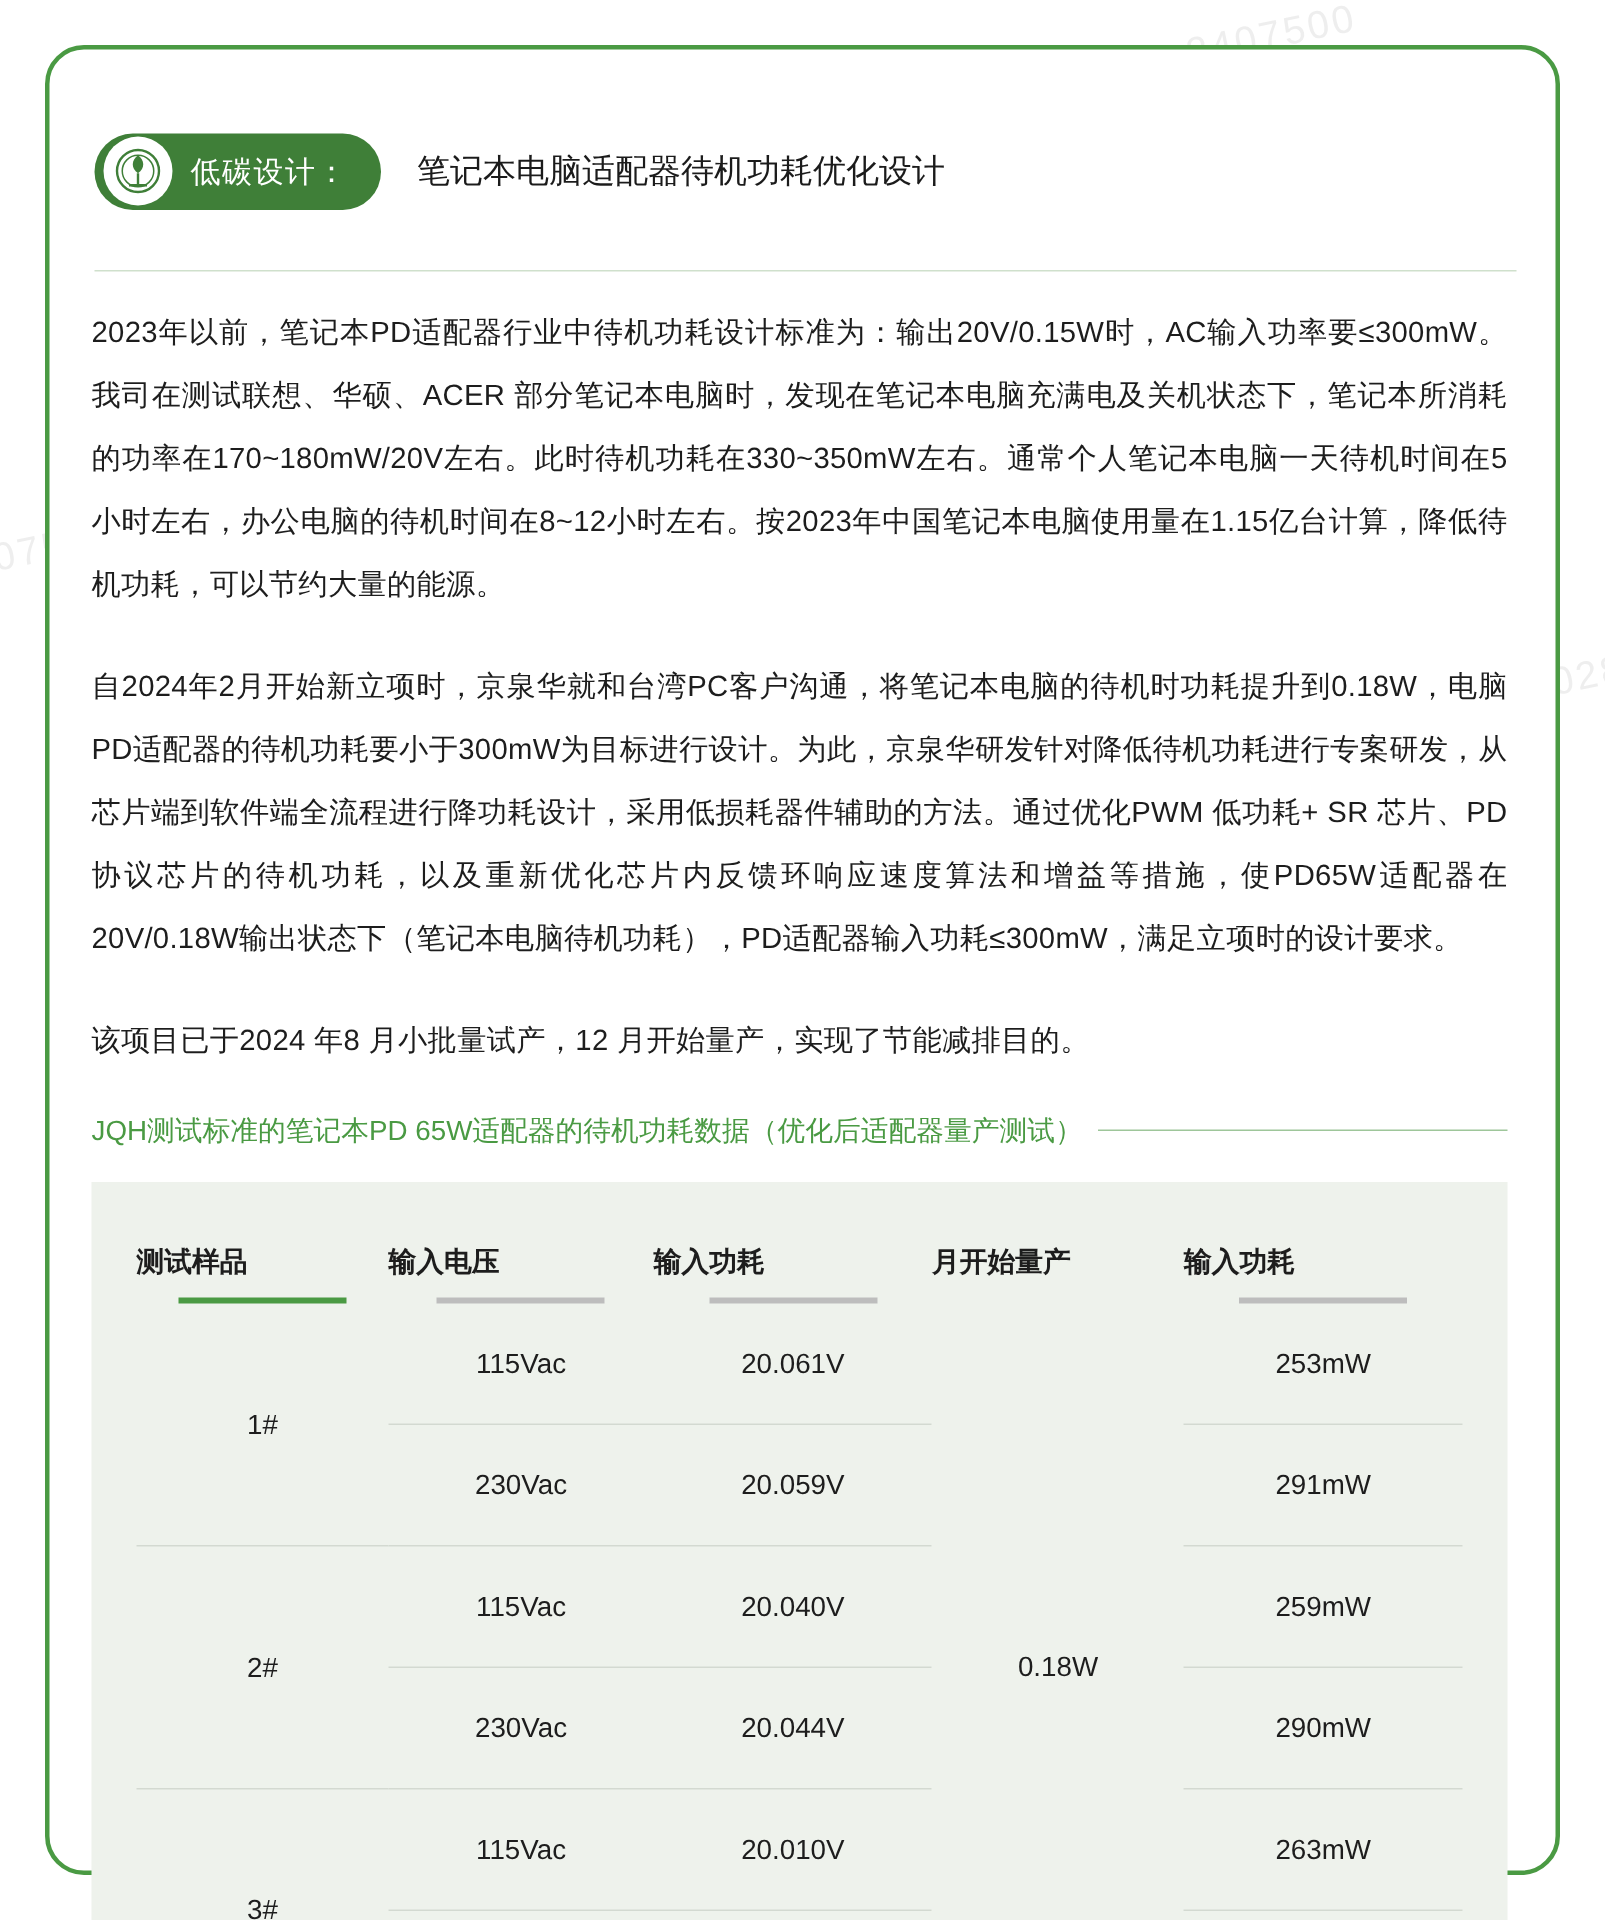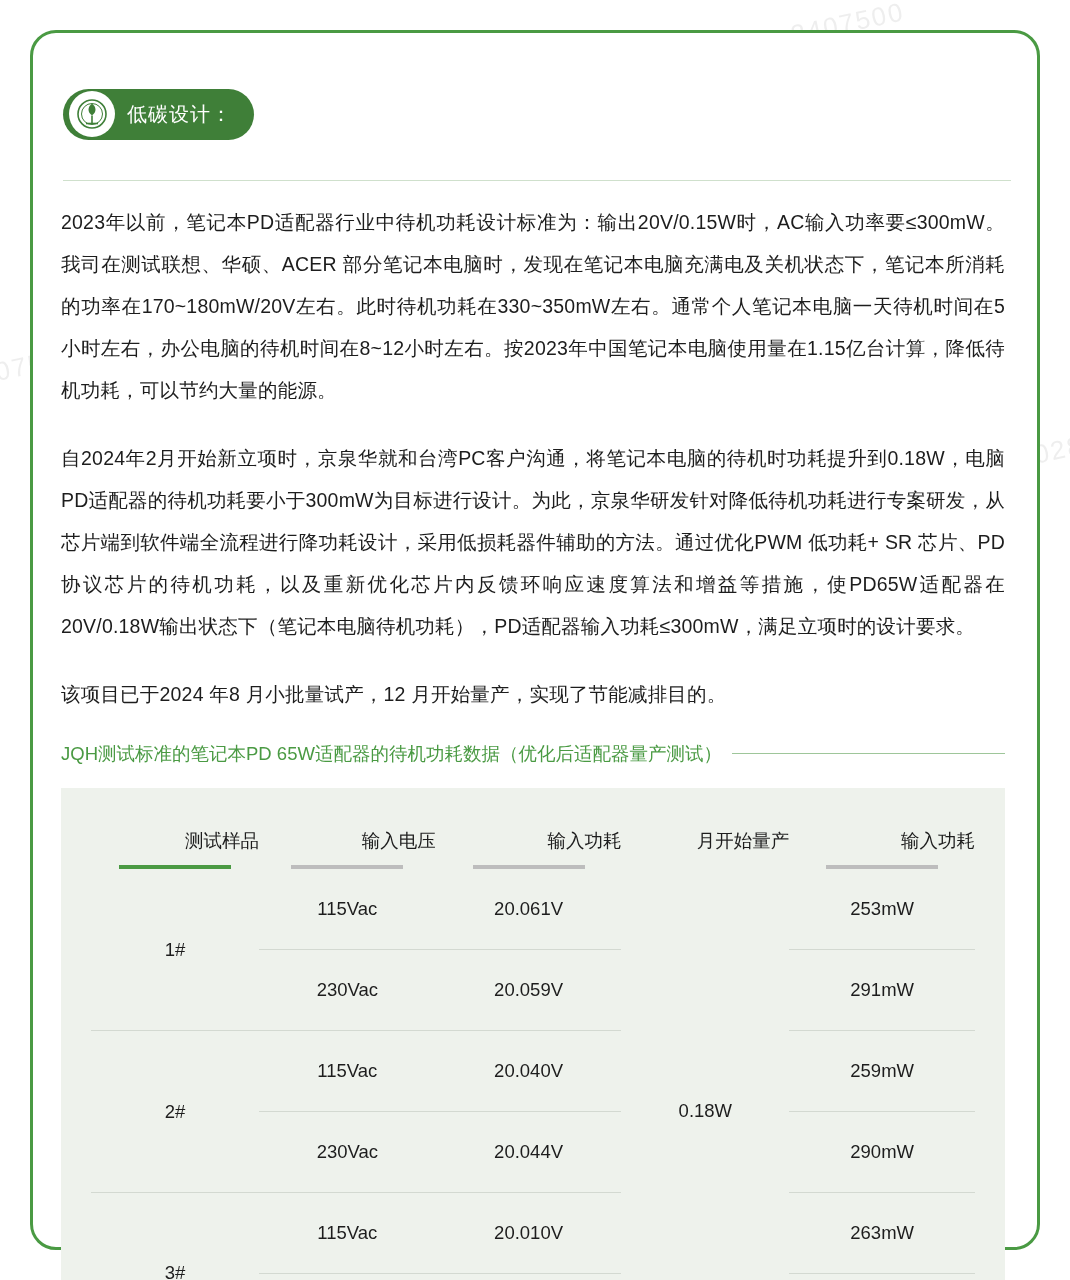--- a/index.html
+++ b/index.html
@@ -134,23 +134,23 @@
     padding: 26px 30px 34px 30px;
     width: 944px;
   }
   table.data {
     width: 100%;
     border-collapse: collapse;
     font-size: 18.5px;
     color: #1d1d1d;
   }
   table.data th {
-    font-weight: normal;
+    font-weight: bold;
     padding: 14px 0 16px 0;
-    text-align: right;
+    text-align: left;
     position: relative;
   }
   table.data th .hd-underline {
     position: absolute;
     left: 50%;
     transform: translateX(-50%);
     bottom: 0;
     width: 112px;
     height: 4px;
     background: #bdbdbd;
@@ -191,20 +191,21 @@
         <svg width="34" height="34" viewBox="0 0 34 34" aria-hidden="true">
           <circle cx="17" cy="17" r="14" fill="none" stroke="#3f7f38" stroke-width="1.6"></circle>
           <circle cx="17" cy="17" r="10.5" fill="none" stroke="#3f7f38" stroke-width="1"></circle>
           <path d="M17 6.5 C21.5 10 21.8 15 17 18.5 C12.2 15 12.5 10 17 6.5 Z" fill="#3f7f38"></path>
           <path d="M17 18.5 L17 27" stroke="#3f7f38" stroke-width="1.6"></path>
           <path d="M11 26.5 L23 26.5" stroke="#3f7f38" stroke-width="1.6"></path>
         </svg>
       </span>
       <span class="badge-label">低碳设计：</span>
     </div>
+    <div class="header-title">笔记本电脑适配器待机功耗优化设计</div>
   </div>
   <div class="header-rule"></div>
 
   <div class="content">
     <p class="para">2023年以前，笔记本PD适配器行业中待机功耗设计标准为：输出20V/0.15W时，AC输入功率要≤300mW。我司在测试联想、华硕、ACER    部分笔记本电脑时，发现在笔记本电脑充满电及关机状态下，笔记本所消耗的功率在170~180mW/20V左右。此时待机功耗在330~350mW左右。通常个人笔记本电脑一天待机时间在5小时左右，办公电脑的待机时间在8~12小时左右。按2023年中国笔记本电脑使用量在1.15亿台计算，降低待机功耗，可以节约大量的能源。</p>
     <p class="para">自2024年2月开始新立项时，京泉华就和台湾PC客户沟通，将笔记本电脑的待机时功耗提升到0.18W，电脑PD适配器的待机功耗要小于300mW为目标进行设计。为此，京泉华研发针对降低待机功耗进行专案研发，从芯片端到软件端全流程进行降功耗设计，采用低损耗器件辅助的方法。通过优化PWM 低功耗+ SR 芯片、PD 协议芯片的待机功耗，以及重新优化芯片内反馈环响应速度算法和增益等措施，使PD65W适配器在20V/0.18W输出状态下（笔记本电脑待机功耗），PD适配器输入功耗≤300mW，满足立项时的设计要求。</p>
     <p class="para">该项目已于2024 年8 月小批量试产，12 月开始量产，实现了节能减排目的。</p>
 
     <div class="section-caption">
       <span class="txt">JQH测试标准的笔记本PD 65W适配器的待机功耗数据（优化后适配器量产测试）</span>

